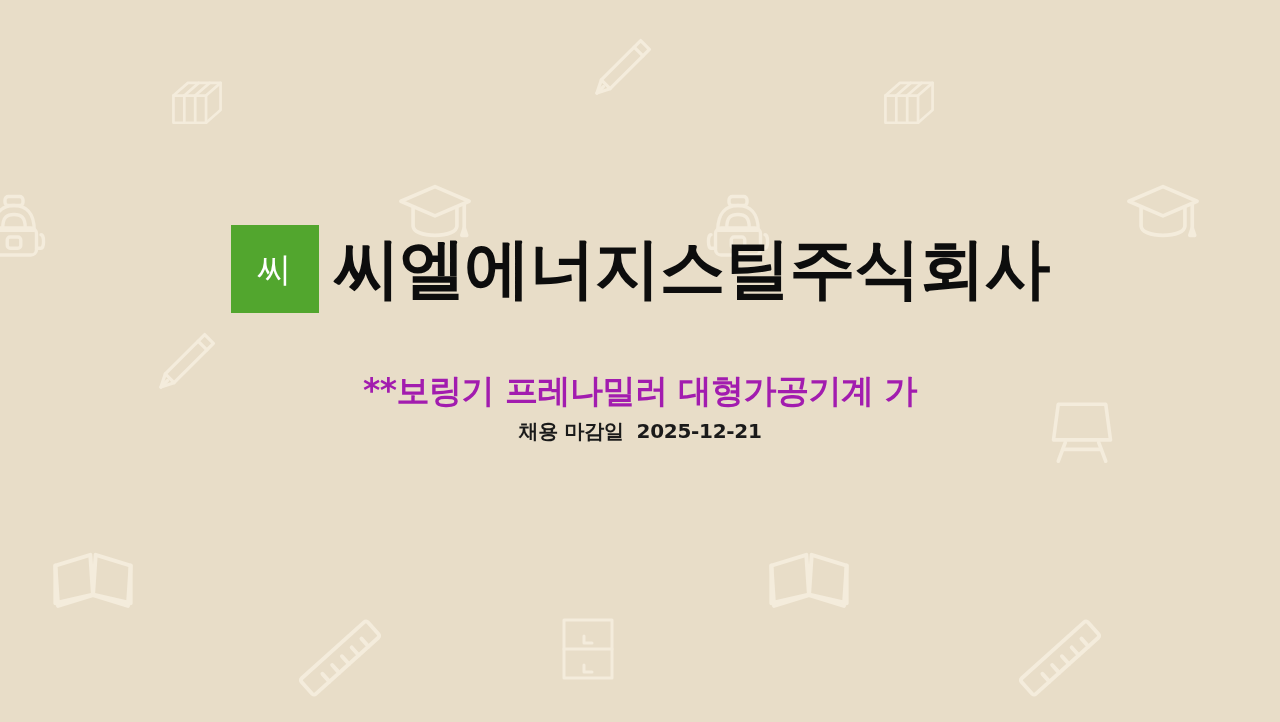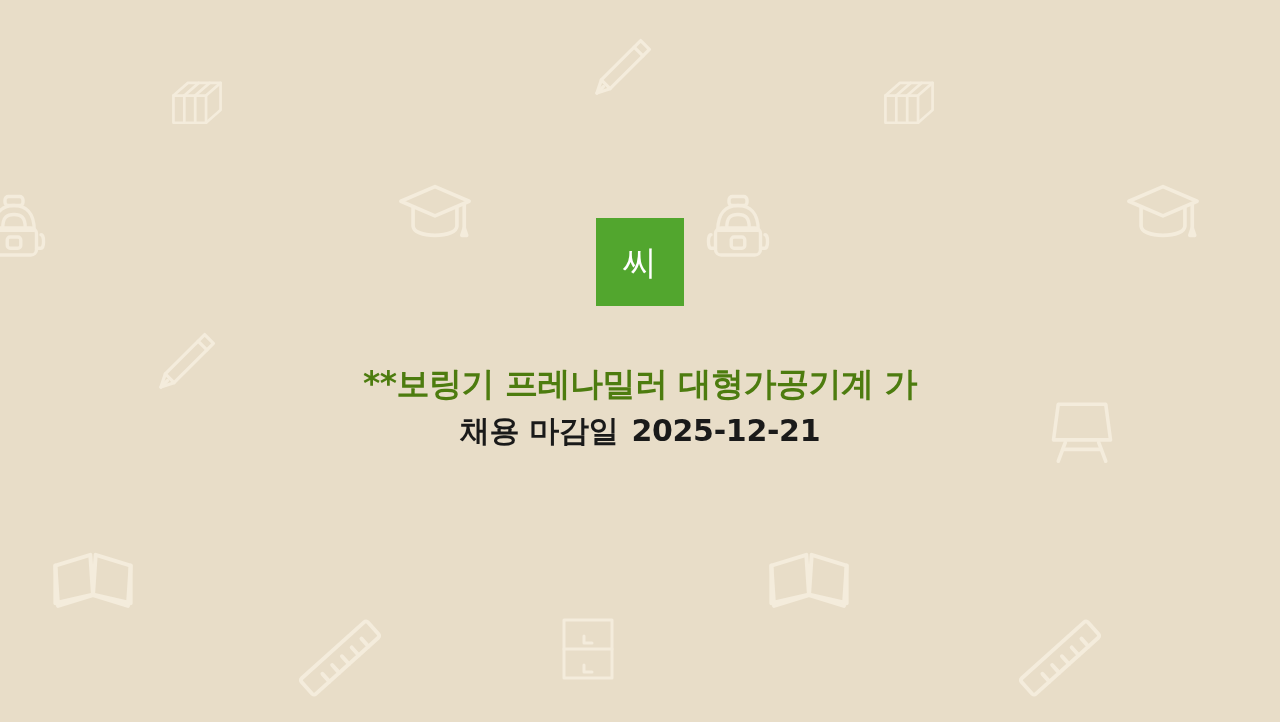--- a/index.html
+++ b/index.html
@@ -86,35 +86,35 @@
     line-height: 1.05;
     letter-spacing: -1px;
     white-space: nowrap;
     font-family: "DejaVu Sans", "Liberation Sans", sans-serif;
   }
 
   .job-title {
     margin-top: 58px;
     font-size: 33px;
     font-weight: 700;
-    color: #4d7c0f;
+    color: #a21caf;
     line-height: 1.2;
     letter-spacing: -0.5px;
     white-space: nowrap;
     text-align: center;
     font-family: "DejaVu Sans", "Liberation Sans", sans-serif;
   }
 
   .deadline-row {
     margin-top: 8px;
     display: flex;
     align-items: baseline;
     justify-content: center;
     gap: 13px;
-    font-size: 30px;
+    font-size: 20px;
     font-weight: 700;
     color: #1a1a1a;
     letter-spacing: -0.3px;
     white-space: nowrap;
     font-family: "DejaVu Sans", "Liberation Sans", sans-serif;
   }
   .deadline-label { font-weight: 700; }
   .deadline-date  { font-weight: 700; }
 </style>
 </head>
@@ -267,20 +267,21 @@
     </div>
 
   </div>
 
   <div class="content">
 
     <div class="title-row">
       <div class="logo-badge">
         <span class="logo-badge-letter">씨</span>
       </div>
+      <div class="company-name">씨엘에너지스틸주식회사</div>
     </div>
 
     <div class="job-title">**보링기 프레나밀러 대형가공기계 가</div>
 
     <div class="deadline-row">
       <span class="deadline-label">채용 마감일</span>
       <span class="deadline-date">2025-12-21</span>
     </div>
 
   </div>

